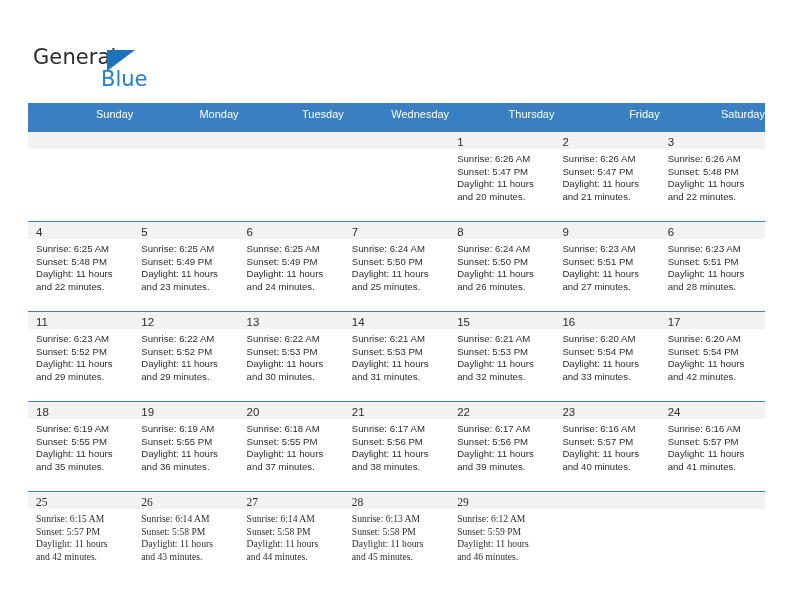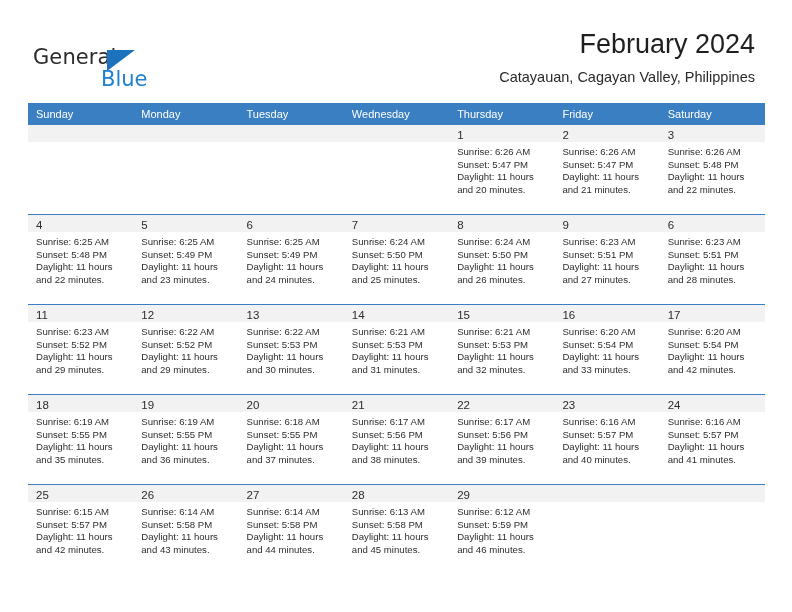--- a/index.html
+++ b/index.html
@@ -87,40 +87,42 @@
   
   .calendar {
     position: absolute;
     left: 28px;
     top: 103px;
     width: 737px;
   }
   .weekday-row {
     display: flex;
     background: #3a7fc1;
-    height: 22px;
+    height: 29px;
+    text-align: right;
   }
   .weekday {
     flex: 1 1 0;
     min-width: 0;
     color: #ffffff;
     font-size: 11px;
     line-height: 22px;
     padding-left: 8px;
     box-sizing: border-box;
     white-space: nowrap;
   }
   .week-row {
     display: flex;
     height: 90px;
     border-bottom: 1.5px solid #3a7fc1;
     box-sizing: border-box;
   }
   .week-row.last {
     border-bottom: none;
+    font-family: Liberation Serif, serif;
   }
   .day-cell {
     flex: 1 1 0;
     min-width: 0;
     box-sizing: border-box;
     position: relative;
     background: #ffffff;
   }
   .day-number-band {
     height: 17px;
@@ -149,24 +151,20 @@
 
 <div class="page">
 
   <div class="masthead">
     <div class="logo">
       <span class="logo-general">General</span>
       <span class="logo-flag"></span>
       <span class="logo-blue">Blue</span>
     </div>
 
-    <div class="title-block">
-      <div class="cal-title">February 2024</div>
-      <div class="cal-subtitle">Catayauan, Cagayan Valley, Philippines</div>
-    </div>
   </div>
 
   <div class="calendar">
     <div class="weekday-row" id="weekday-row">
         <div class="weekday">Sunday</div>
         <div class="weekday">Monday</div>
         <div class="weekday">Tuesday</div>
         <div class="weekday">Wednesday</div>
         <div class="weekday">Thursday</div>
         <div class="weekday">Friday</div>

